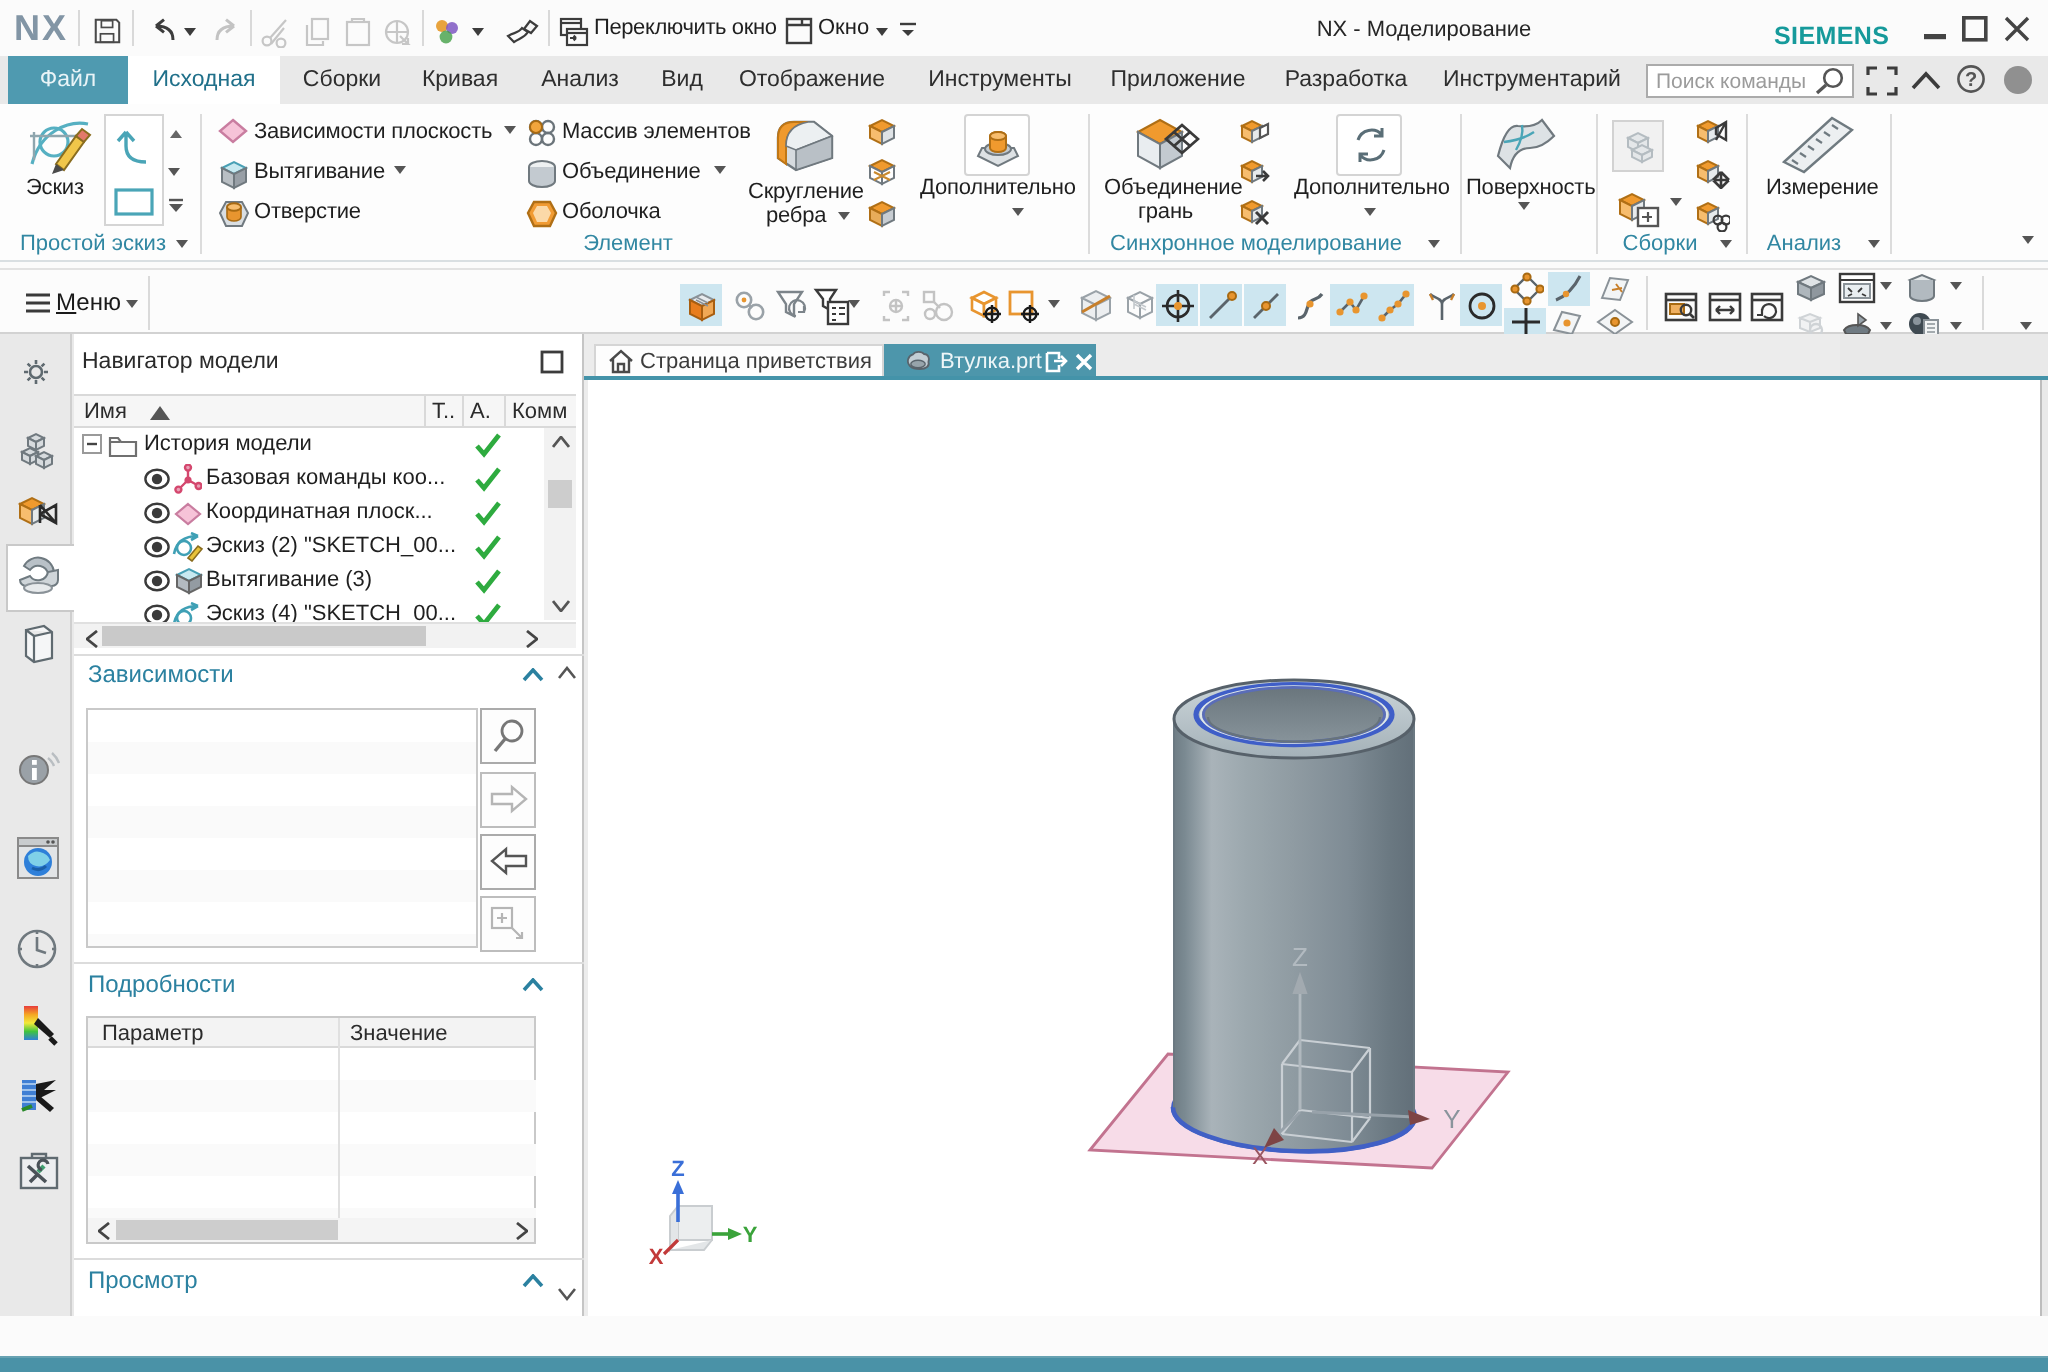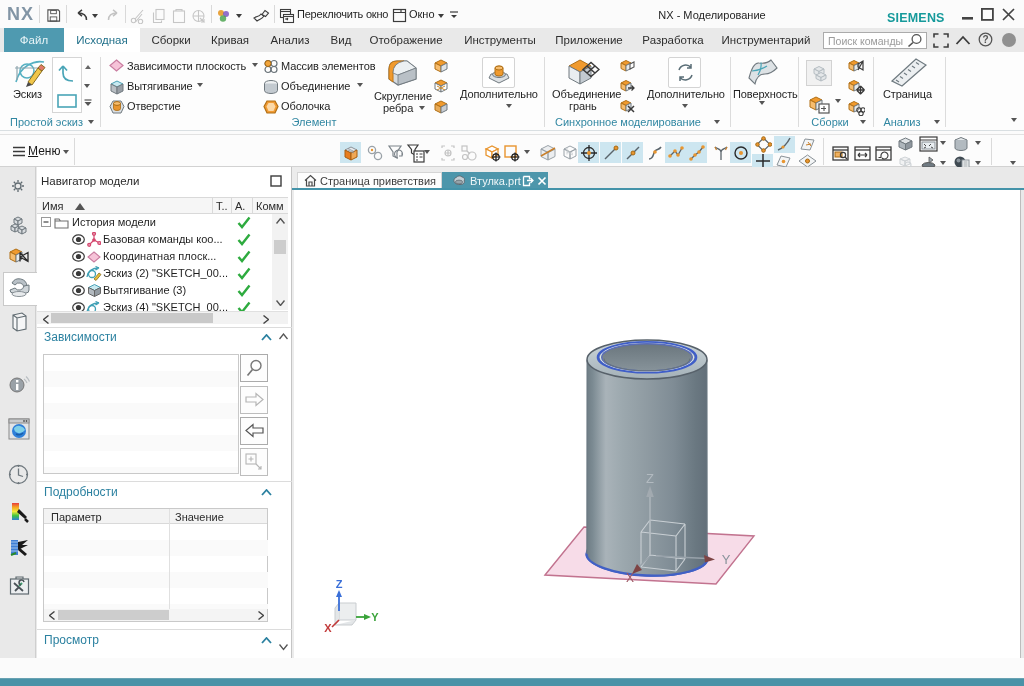--- a/index.html
+++ b/index.html
@@ -362,21 +362,21 @@
         </g>
       </svg>
     <span class="glbl" style="left:800px;top:64px;width:60px">Сборки</span>
     <span class="dar" style="left:860px;top:68px"></span>
     <span class="gsep" style="left:873px"></span>
 
     <svg class="abs" style="left:890px;top:5px" width="38" height="30" viewBox="0 0 38 30">
         <path d="M2 24 L26 2 L36 8 L12 29 Z" fill="#eceff1" stroke="#6f7a80" stroke-width="1.2"></path>
         <path d="M6 23 l3 2 M10 19.5 l3 2 M14 16 l3 2 M18 12.5 l3 2 M22 9 l3 2 M26 5.5 l3 2" stroke="#6f7a80" stroke-width="1.1"></path>
       </svg>
-    <span class="rlbl" style="left:883px;top:36px">Страница</span>
+    <span class="rlbl" style="left:883px;top:36px">Измерение</span>
     <span class="glbl" style="left:876px;top:64px;width:52px">Анализ</span>
     <span class="dar" style="left:934px;top:68px"></span>
     <span class="gsep" style="left:945px"></span>
     <span class="dar" style="left:1011px;top:66px"></span>
   </div>
   <div id="toolbar">
     <svg class="abs" style="left:13px;top:11px" width="12" height="11" viewBox="0 0 12 11">
         <path d="M0 1.5 h12 M0 5.5 h12 M0 9.5 h12" stroke="#3a3a3a" stroke-width="1.4"></path>
       </svg>
     <span class="abs" style="left:28px;top:9px;font-size:12px;color:#1a1a1a"><u>М</u>еню</span>

